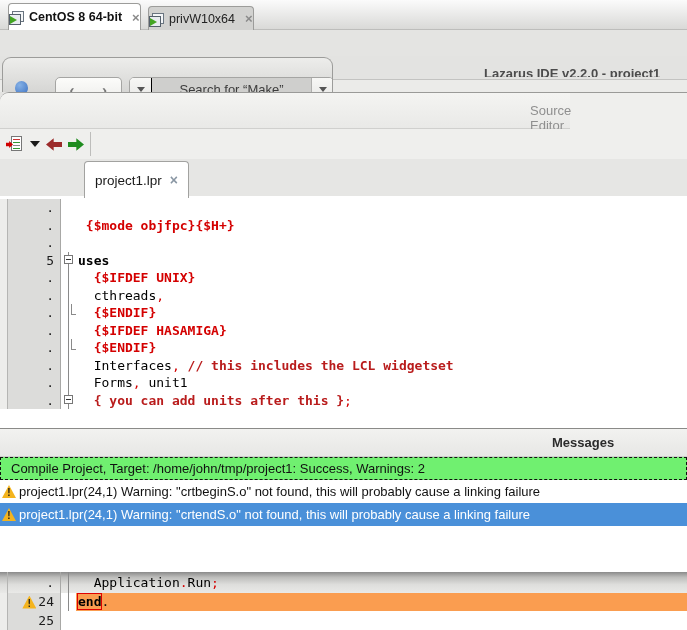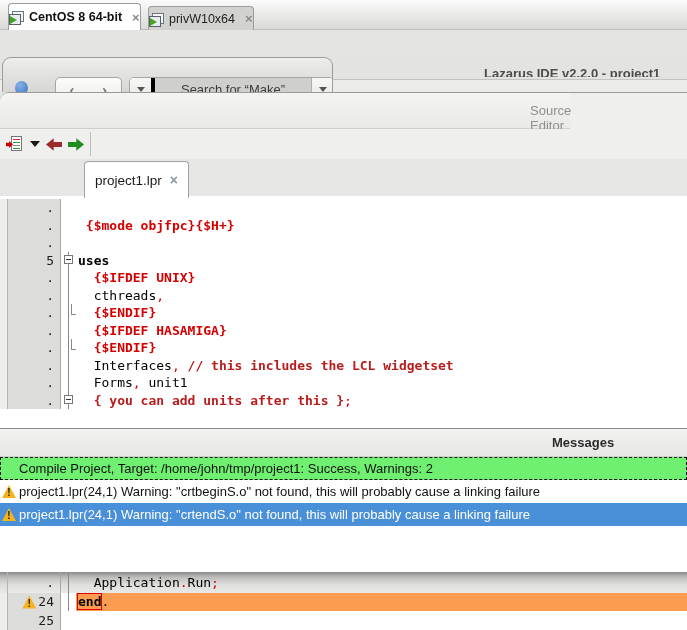--- a/index.html
+++ b/index.html
@@ -51,21 +51,21 @@
     background:radial-gradient(circle at 35% 30%, #85b1e6, #3a6fc0); }
   .sw-btn{ position:absolute; top:19px; width:34px; height:24px; background:linear-gradient(#fcfcfa,#ededeb);
     border:1px solid #a5a5a3; color:#777; font-size:15px; font-weight:bold;
     display:flex; align-items:center; justify-content:center; }
   #sw-back{ left:52px; border-radius:5px 0 0 5px; }
   #sw-fwd{ left:85px; border-radius:0 5px 5px 0; border-left:none; }
   #sw-combo{ position:absolute; left:126px; top:19px; width:205px; height:24px; display:flex;
     border:1px solid #a5a5a3; border-radius:5px; overflow:hidden; background:#f2f2f0; }
   .sw-seg-arrow{ width:21px; display:flex; align-items:center; justify-content:center; background:linear-gradient(#f7f7f5,#e7e7e5); }
   .sw-seg-arrow .tri{ width:0; height:0; border-left:4px solid transparent; border-right:4px solid transparent; border-top:5px solid #555; }
-  #sw-text{ flex:1; background:#cfcfcd; border-left:4px solid #000000; border-right:1px solid #b0b0ae;
+  #sw-text{ flex:1; background:#cfcfcd; border-left:1px solid #000000; border-right:1px solid #b0b0ae;
     display:flex; align-items:center; justify-content:center; font-size:13px; color:#3c3c3c; white-space:nowrap; }
   
   #se-top{ position:absolute; left:0; top:92px; width:687px; height:104px;
     border-top:1px solid #9a9a98; border-radius:9px 0 0 0;
     background:#efefed; }
   #se-titlebar{ position:absolute; left:0; top:0; width:570px; height:36px;
     background:linear-gradient(#f4f4f2,#e9e9e7); border-radius:9px 0 0 0; border-bottom:1px solid #d0d0ce; }
   #se-title{ position:absolute; left:530px; top:10px; font-size:13px; color:#8f8f8f; }
   #se-toolbar{ position:absolute; left:0; top:36px; width:687px; height:30px; background:#efefed; }
   .tb-icon{ position:absolute; top:6px; width:18px; height:18px; }
@@ -117,21 +117,21 @@
   .sg-s2{ color:#111; }
   
   #messages-win{ position:absolute; left:0; top:428px; width:687px; height:144px;
     border-top:1px solid #8a8a88; background:#fff; }
   #msg-titlebar{ position:absolute; left:0; top:0; width:687px; height:28px;
     background:linear-gradient(#f2f2f0,#e7e7e5); border-bottom:1px solid #cfcfcd; }
   #msg-title{ position:absolute; left:552px; top:6px; font-size:13px; font-weight:bold; color:#2b2b2b; }
   #msg-list{ position:absolute; left:0; top:28px; width:687px; height:116px; background:#fff; }
   .mrow{ height:23px; display:flex; align-items:center; gap:3px; padding-left:2px;
     font-size:13px; color:#111; white-space:nowrap; overflow:hidden; }
-  .mrow.success{ background:#70f070; border:1px dashed #101010; padding-left:18px; }
+  .mrow.success{ background:#70f070; border:1px dashed #101010; padding-left:10px; }
   .mrow.warning-selected{ background:#4a90d9; color:#fff; }
   .warn-tri{ position:relative; width:14px; height:13px; flex:none;
     background:#f4b41e; clip-path:polygon(50% 0,100% 100%,0 100%); }
   .warn-tri::after{ content:"!"; position:absolute; left:0; right:0; top:2px; text-align:center;
     font-size:10px; font-weight:bold; color:#1a1a1a; line-height:11px; }
   
   #editor-bottom{ position:absolute; left:0; top:572px; width:687px; height:58px; background:#fff; }
   #editor-bottom .crow:nth-child(1){ height:21px; line-height:21px;
     background:linear-gradient(180deg,#8a8a8a 0,#bdbdbb 25%,#dededc 60%,#e9e9e7 100%); }
   #editor-bottom .crow:nth-child(1) .lstrip,

